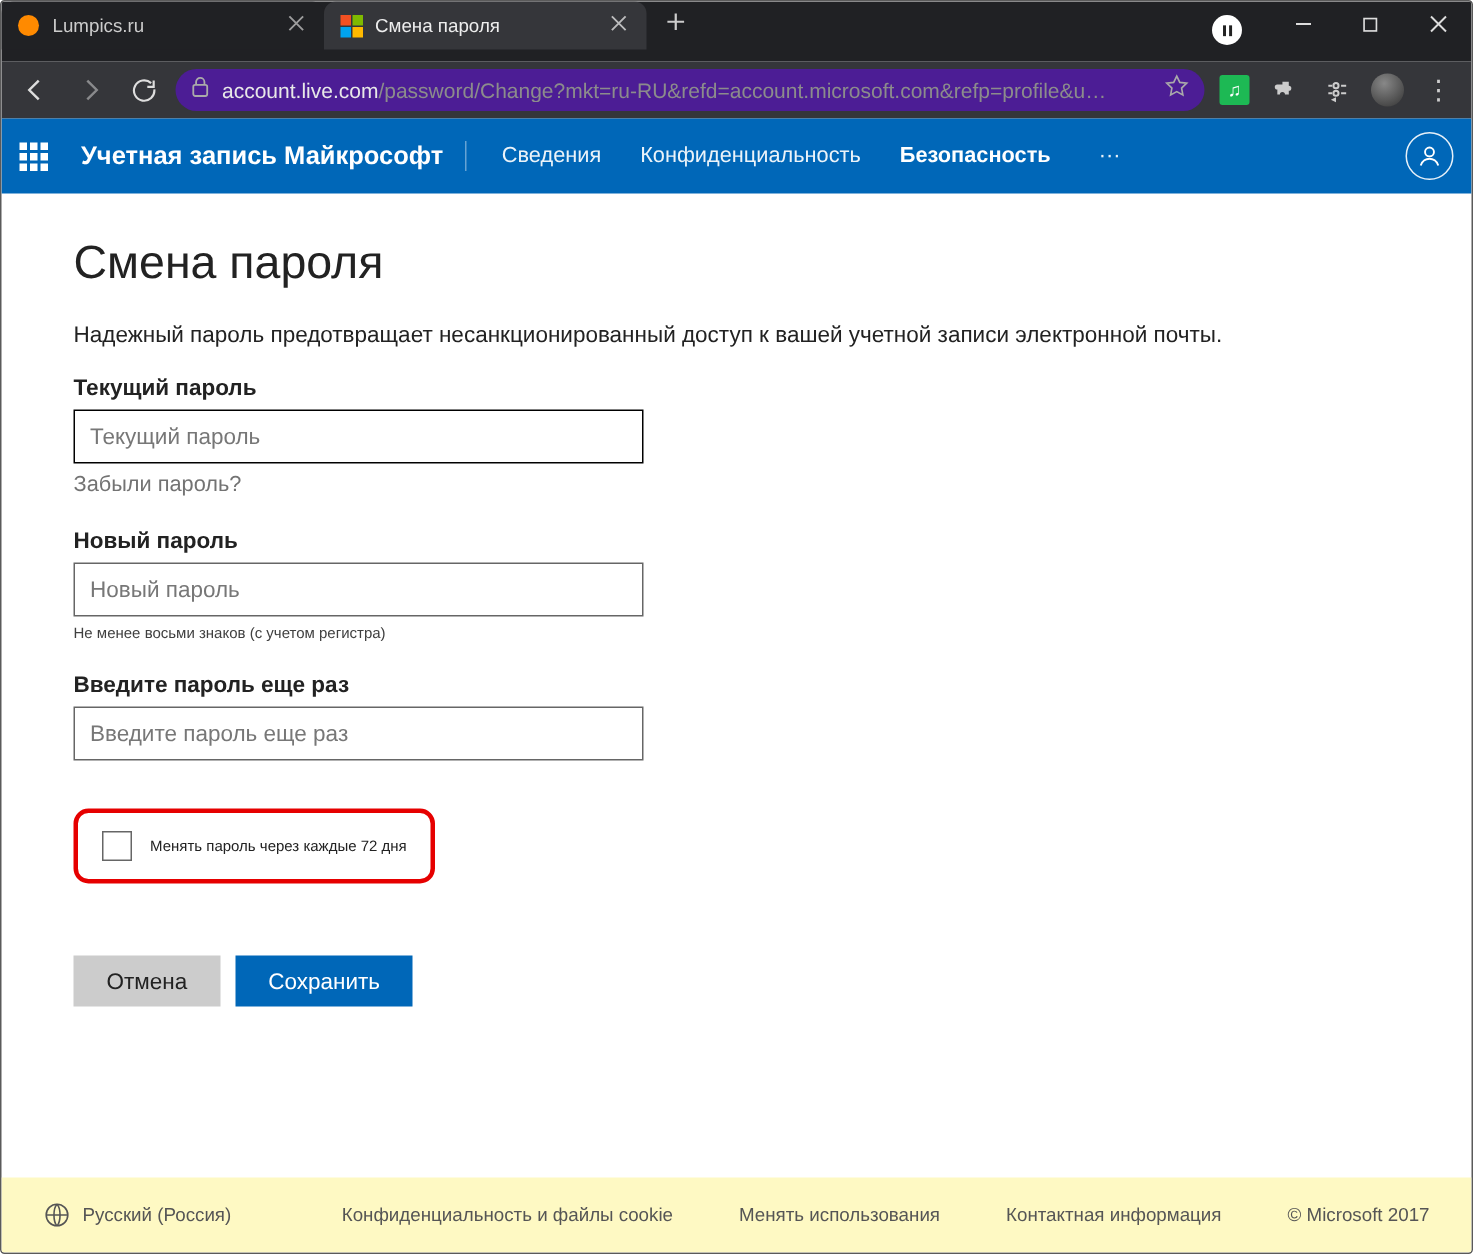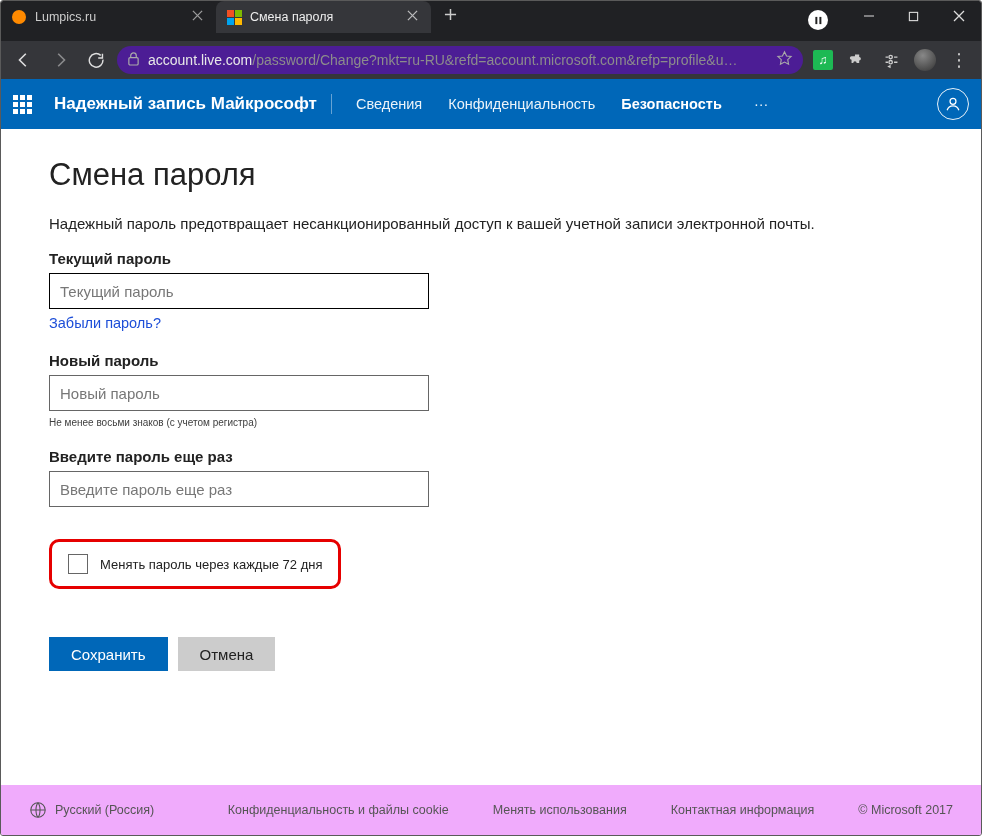--- a/index.html
+++ b/index.html
@@ -99,36 +99,36 @@
     color:#222;
     height: calc(100% - 40px - 38px - 50px - 50px);
     overflow:hidden;
   }
   h1 { font-weight:300; font-size:31px; color:#222; margin-bottom:22px;}
   .desc { font-size:15px; margin-bottom:18px; }
   .form-label { font-size:15px; font-weight:600; margin-bottom:6px; display:block;}
   .field { width:380px; height:36px; border:1px solid #666; padding:0 10px; font-size:15px; color:#333; }
   .field::placeholder{color:#777;}
   .field.focused { border:1.5px solid #000; }
-  .link { color:#1d4ed8; font-size:14.5px; display:inline-block; margin-top:6px; cursor:pointer;}
+  .link { color:#737373; font-size:14.5px; display:inline-block; margin-top:6px; cursor:pointer;}
   .group { margin-bottom:20px; }
   .hint { font-size:10px; color:#404040; margin-top:6px;}
   .annot {
     margin-top:12px; padding:12px 16px; border:3px solid #e60000; border-radius:10px;
     display:inline-flex; align-items:center; gap:12px;
   }
   .checkbox { width:20px;height:20px;border:1.5px solid #666; background:#fff;}
-  .checkbox-label{font-size:13px;}
+  .checkbox-label{font-size:10px;}
   .actions { margin-top:48px; display:flex; gap:10px;}
   .btn { height:34px; padding:0 22px; font-size:15px; border:none; cursor:pointer;}
   .btn.primary{background:#0067b8;color:#fff;}
   .btn.secondary{background:#ccc;color:#222;}
   
   .footer {
-    height:50px; background:#f0abfc; display:flex; align-items:center;
+    height:50px; background:#fef9c3; display:flex; align-items:center;
     padding:0 28px; font-size:12.5px; color:#555; gap:34px;
   }
   .footer .lang { display:flex; align-items:center; gap:8px; }
   .footer .links { margin-left:auto; display:flex; gap:44px;align-items:center; }
   .globe { width:18px;height:18px; }
 </style>
 </head>
 <body>
 
 <div class="titlebar">
@@ -251,21 +251,21 @@
       <span></span>
       <span></span>
       <span></span>
       <span></span>
       <span></span>
       <span></span>
       <span></span>
       <span></span>
       <span></span>
     </div>
-  <div class="brand">Надежный запись Майкрософт</div>
+  <div class="brand">Учетная запись Майкрософт</div>
   <div class="ms-nav">
     <span>Сведения</span>
     <span>Конфиденциальность</span>
     <span class="active">Безопасность</span>
     <span class="ms-more">···</span>
   </div>
   <div class="ms-profile">
     <svg viewBox="0 0 20 20" width="18" height="18">
         <circle cx="10" cy="7" r="3.3" fill="none" stroke="#fff" stroke-width="1.4"></circle>
         <path d="M3.5 17c1-3.4 4-5 6.5-5s5.5 1.6 6.5 5" fill="none" stroke="#fff" stroke-width="1.4"></path>
@@ -293,22 +293,22 @@
     <label class="form-label">Введите пароль еще раз</label>
     <input class="field" type="password" placeholder="Введите пароль еще раз" style="">
   </div>
 
   <div class="annot">
     <span class="checkbox"></span>
     <span class="checkbox-label">Менять пароль через каждые 72 дня</span>
   </div>
 
   <div class="actions">
+    <button class="btn secondary">Отмена</button>
     <button class="btn primary">Сохранить</button>
-    <button class="btn secondary">Отмена</button>
   </div>
 </div>
 
 <div class="footer">
   <div class="lang">
     <svg class="globe" viewBox="0 0 20 20">
         <circle cx="10" cy="10" r="8" fill="none" stroke="#555" stroke-width="1.2"></circle>
         <path d="M2 10h16M10 2c3 3 3 13 0 16M10 2c-3 3-3 13 0 16" fill="none" stroke="#555" stroke-width="1.2"></path>
       </svg>
     <span>Русский (Россия)</span>

